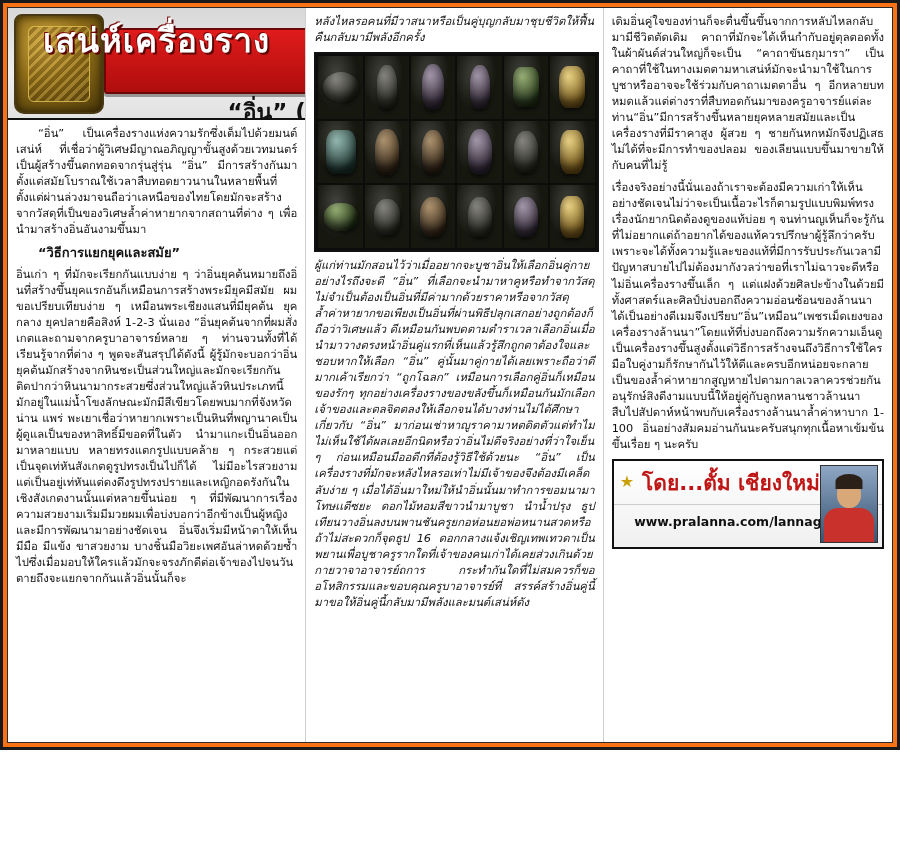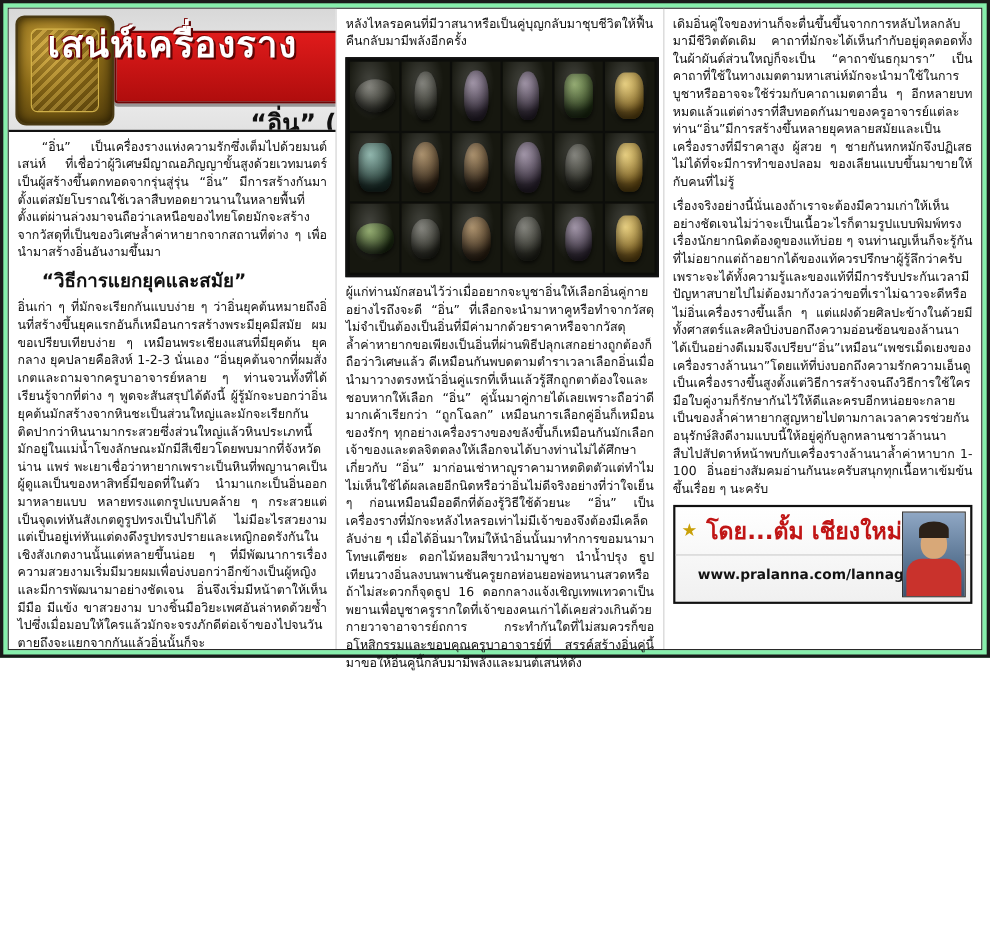--- a/index.html
+++ b/index.html
@@ -4,42 +4,42 @@
 <style>
   html,body{margin:0;padding:0;}
   body{
     width:900px;height:853px;
     background:#ffffff;
     font-family:"DejaVu Sans", sans-serif;
     overflow:hidden;
   }
   .page{
     position:relative;
-    width:900px;height:598px;
+    width:900px;height:750px;
     box-sizing:border-box;
     border:3px solid #1a1a1a;
-    background:#86efac;
+    background:#f97316;
   }
   .inner{
     position:absolute;inset:4px;
     border:1px solid #2a2a2a;
     background:#ffffff;
   }
   
   .cols{
     position:absolute;inset:0;
     display:flex;
     gap:0;
   }
   .col{
     box-sizing:border-box;
     padding:6px 8px;
   }
   .col1{width:298px;}
-  .col2{width:298px;border-left:1px solid #cfcfcf;}
+  .col2{width:298px;border-left:1px solid #cfcfcf;font-style:italic;}
   .col3{width:290px;border-left:1px solid #cfcfcf;}
 
   
   .masthead{
     position:relative;
     height:110px;
     margin:-6px -8px 6px -8px;
     background:linear-gradient(180deg,#d8d8d8 0%,#efefef 60%,#e2e2e2 100%);
     border-bottom:2px solid #111;
     overflow:hidden;
@@ -93,21 +93,21 @@
     font-size:11.3px;
     line-height:1.42;
     color:#111;
     text-align:justify;
     text-indent:22px;
     margin:0 0 6px 0;
     word-break:break-word;
   }
   .body-text.no-indent{text-indent:0;}
   .head-line{
-    font-size:17px;
+    font-size:13px;
     font-weight:bold;
     line-height:1.42;
     color:#111;
     text-align:justify;
     text-indent:22px;
     margin:0 0 4px 0;
   }
   .col2 .lead, .col3 .lead{margin-top:0;}
 
   

